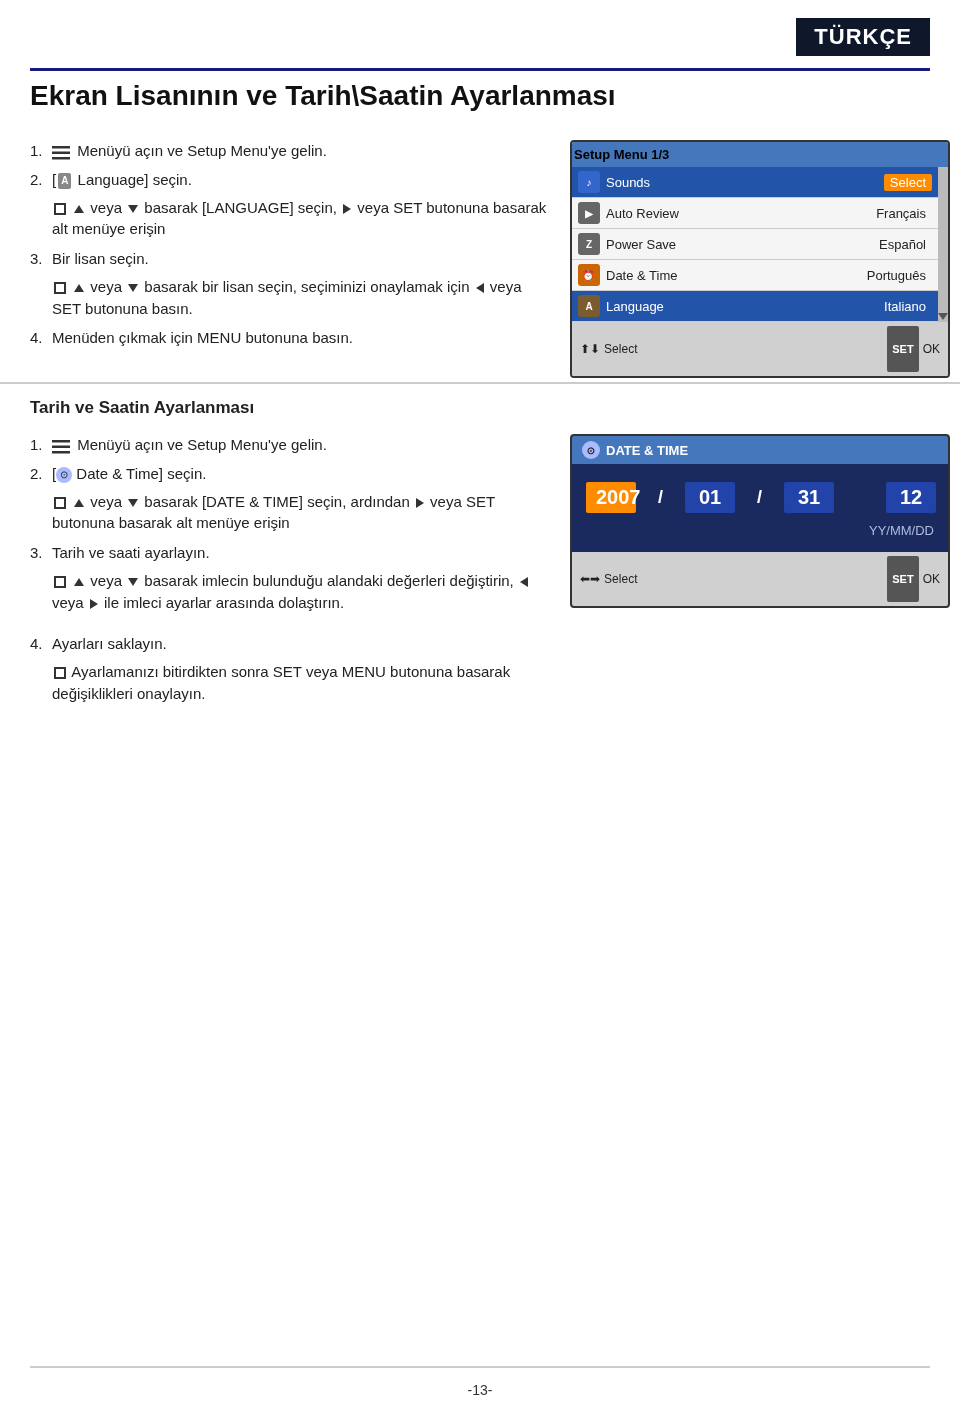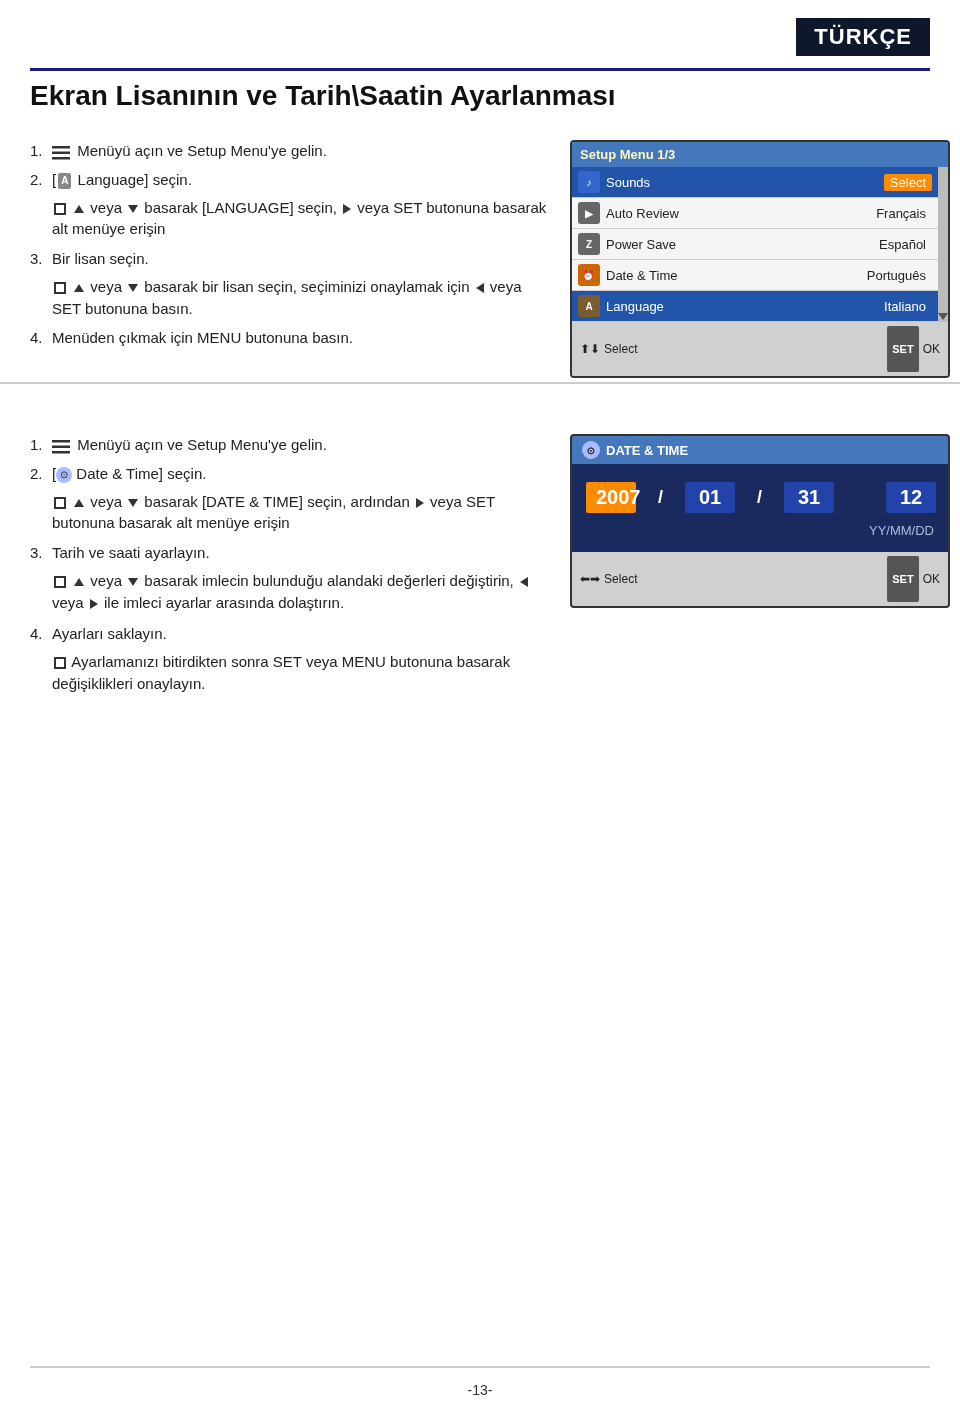--- a/index.html
+++ b/index.html
@@ -141,24 +141,24 @@
     
     .setup-menu {
       width: 380px;
       border: 2px solid #333;
       background: #e8e8e8;
       border-radius: 4px;
       overflow: hidden;
     }
     .setup-menu-title {
       background: #4477bb;
-      color: #fef9c3;
+      color: #000000;
       font-size: 13px;
       font-weight: bold;
-      padding: 5px 8px;
+      padding: 5px 2px;
     }
     .menu-row {
       display: flex;
       align-items: center;
       padding: 4px 6px;
       font-size: 13px;
       border-bottom: 1px solid #ccc;
     }
     .menu-row.highlighted {
       background: #2255aa;
@@ -485,20 +485,21 @@
           <span>OK</span>
         </div>
       </div>
     </div>
   </div>
 </div>
 
 <div class="section-divider"></div>
 
 <div class="section2">
+  <div class="section2-title">Tarih ve Saatin Ayarlanması</div>
 
   <div class="section2-left">
 
     <div class="instr-line">
       <span class="instr-num">1.</span>
       <span class="instr-text">
         <span style="display:inline-block;vertical-align:middle;margin-right:3px;">
           <svg width="18" height="14" viewBox="0 0 18 14" style="vertical-align:middle;">
             <rect y="0" width="18" height="2.5" fill="#333"></rect>
             <rect y="5.5" width="18" height="2.5" fill="#333"></rect>
@@ -526,21 +527,21 @@
         <span class="tri-right"></span>
         veya SET butonuna basarak alt menüye erişin
       </span>
     </div>
 
     <div class="instr-line">
       <span class="instr-num">3.</span>
       <span class="instr-text">Tarih ve saati ayarlayın.</span>
     </div>
 
-    <div class="instr-line" style="margin-left:22px; margin-bottom:10px;">
+    <div class="instr-line" style="margin-left:22px; margin-bottom:20px;">
       <span class="instr-text">
         <span class="square-icon"></span>
         <span class="tri-up"></span>
         veya
         <span class="tri-down"></span>
         basarak imlecin bulunduğu alandaki değerleri değiştirin,
         <span class="tri-left"></span>
         veya
         <span class="tri-right"></span>
         ile imleci ayarlar arasında dolaştırın.

